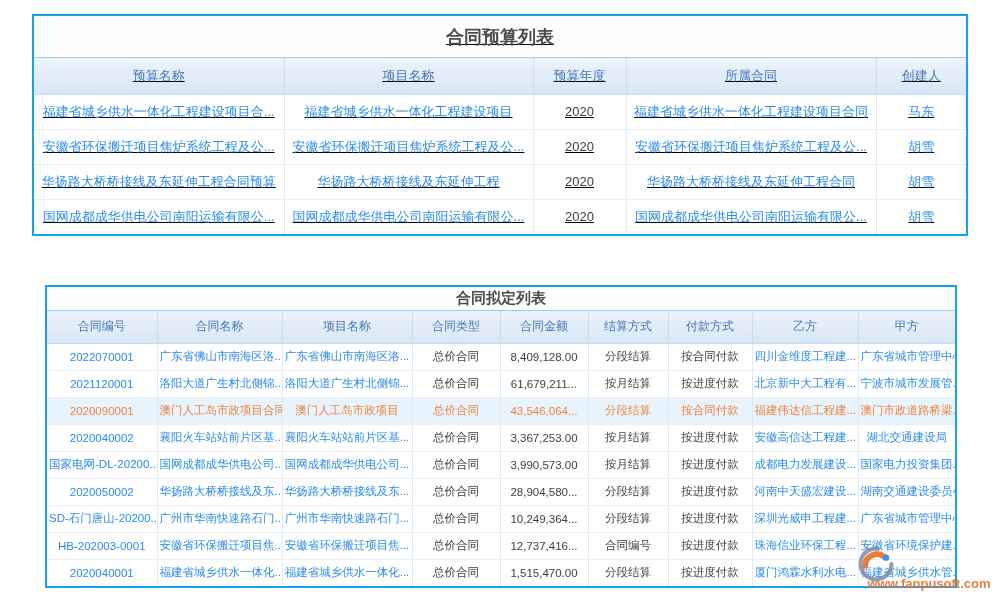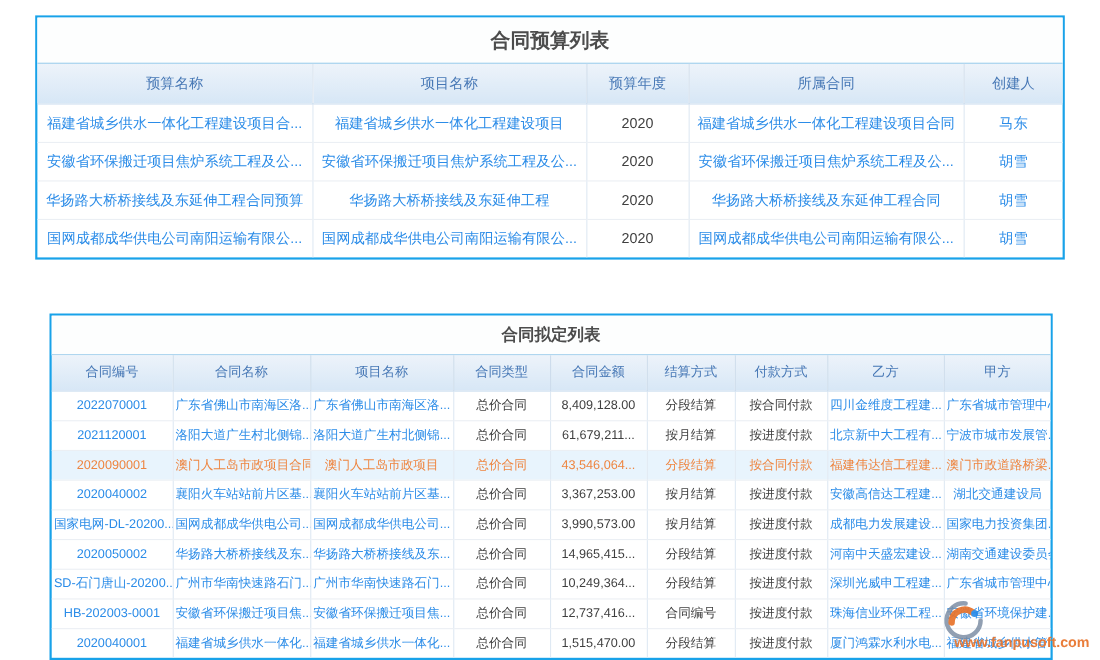--- a/index.html
+++ b/index.html
@@ -16,29 +16,29 @@
   *{box-sizing:border-box;}
   html,body{margin:0;padding:0;}
   body{
     width:1000px;height:600px;position:relative;overflow:hidden;
     background:#ffffff;font-family:"Liberation Sans","DejaVu Sans",sans-serif;
   }
   .panel{
     position:absolute;background:#fff;
     border:2px solid var(--panel-border);
   }
-  .panel1{left:32px;top:14px;width:936px;}
+  .panel1{left:32px;top:14px;width:936px;text-decoration:underline;}
   .panel2{left:45px;top:285px;width:912px;}
   .panel-title{
     display:flex;align-items:center;justify-content:center;
     font-weight:bold;color:var(--title-text);
     border-bottom:1px solid #9ccdec;background:#fdfefe;
   }
   .panel1 .panel-title{height:42px;font-size:18px;}
-  .panel2 .panel-title{height:36px;font-size:15px;}
+  .panel2 .panel-title{height:24px;font-size:15px;}
   table{width:100%;border-collapse:collapse;table-layout:fixed;}
   th{
     background:linear-gradient(#edf3fa,#d7e7f6);
     color:var(--header-text);font-weight:normal;
     border-right:1px solid #cddcec;border-bottom:1px solid #c9dcef;
     overflow:hidden;white-space:nowrap;
   }
   th:last-child{border-right:none;}
   td{
     text-align:center;color:var(--link-blue);
@@ -209,21 +209,21 @@
           <td>按月结算</td>
           <td>按进度付款</td>
           <td>成都电力发展建设...</td>
           <td>国家电力投资集团...</td>
         </tr>
         <tr>
           <td>2020050002</td>
           <td>华扬路大桥桥接线及东...</td>
           <td>华扬路大桥桥接线及东...</td>
           <td>总价合同</td>
-          <td>14,965,415...</td>
+          <td>28,904,580...</td>
           <td>分段结算</td>
           <td>按进度付款</td>
           <td>河南中天盛宏建设...</td>
           <td>湖南交通建设委员会</td>
         </tr>
         <tr>
           <td>SD-石门唐山-20200...</td>
           <td>广州市华南快速路石门...</td>
           <td>广州市华南快速路石门...</td>
           <td>总价合同</td>

